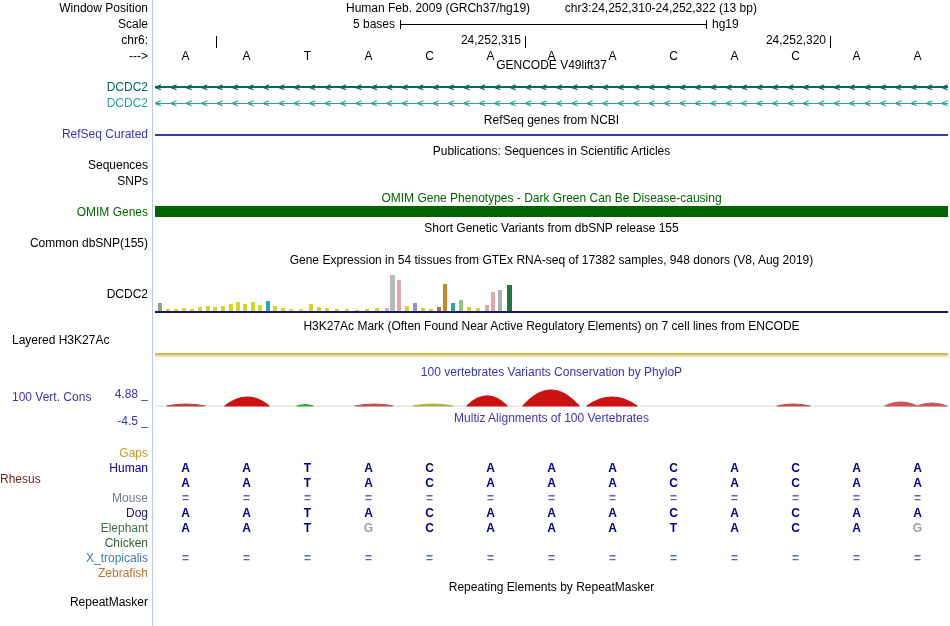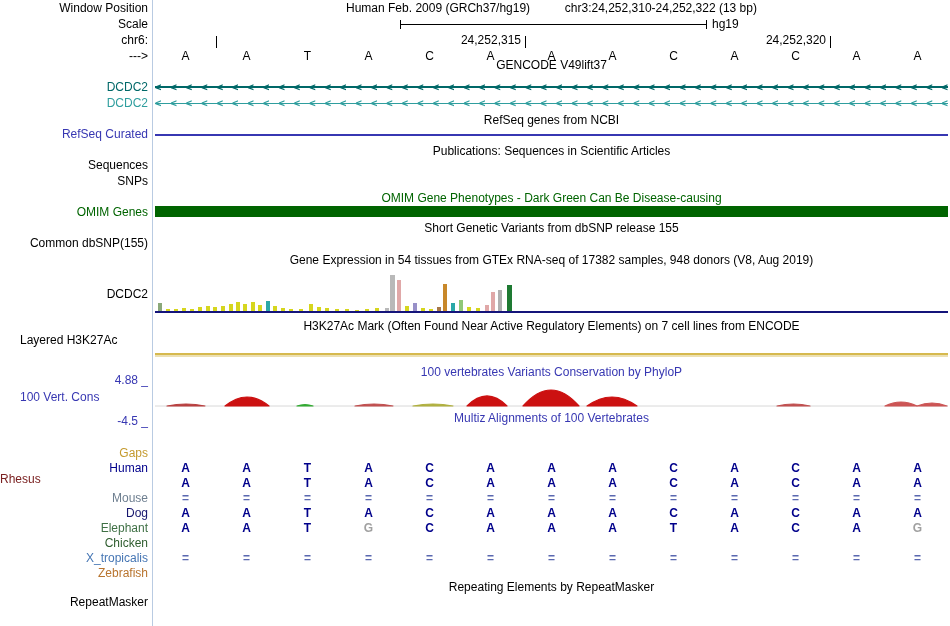--- a/index.html
+++ b/index.html
@@ -1,19 +1,19 @@
 <!DOCTYPE html>
 <html><head>
 <meta charset="utf-8">
 <style>
   *{margin:0;padding:0;box-sizing:border-box;}
   body{font-family:"Liberation Sans",sans-serif;background:#fff;}
   #browser{position:relative;width:950px;height:626px;overflow:hidden;background:#fff;font-size:12px;color:#000;line-height:13px;}
   .lbl{position:absolute;left:0;width:148px;text-align:right;white-space:nowrap;}
-  .lbl.left{text-align:left;padding-left:20px;}
+  .lbl.left{text-align:left;padding-left:12px;}
   .trk{position:absolute;left:155px;width:793px;}
   .center{text-align:center;}
   .blue{color:#3737b2;}
   .green{color:#006400;}
   .vsep{position:absolute;left:152px;top:0;width:1px;height:626px;background:#b9cbe2;}
   .scale-text{position:absolute;left:0;width:240px;text-align:right;}
   .scale-bar{position:absolute;left:245px;top:2px;width:307px;height:9px;}
   .scale-bar .end-l,.scale-bar .end-r{position:absolute;top:0;bottom:0;width:1px;background:#000;}
   .scale-bar .end-l{left:0;}
   .scale-bar .end-r{right:0;}
@@ -37,20 +37,21 @@
 
   <div class="lbl" style="top:2px">Window Position</div>
   <div class="trk center" style="top:2px">
     <span>Human Feb. 2009 (GRCh37/hg19)</span>
     <span style="display:inline-block;width:28px"></span>
     <span>chr3:24,252,310-24,252,322 (13 bp)</span>
   </div>
 
   <div class="lbl" style="top:18px">Scale</div>
   <div class="trk" style="top:18px;height:14px">
+    <span class="scale-text">5 bases</span>
     <div class="scale-bar">
         <span class="end-l"></span>
         <span class="mid"></span>
         <span class="end-r"></span>
       </div>
     <span class="hg19">hg19</span>
   </div>
 
   <div class="lbl" style="top:34px">chr6:</div>
   <div class="trk" style="top:33px" id="ruler">
@@ -155,21 +156,21 @@
         <div style="position: absolute; bottom: 2px; left: 343px; width: 4px; height: 21px; background: rgb(176, 176, 176);"></div>
         <div style="position: absolute; bottom: 2px; left: 352px; width: 5px; height: 26px; background: rgb(30, 122, 50);"></div>
       </div>
   </div>
 
   <div class="trk center" style="top:320px">H3K27Ac Mark (Often Found Near Active Regulatory Elements) on 7 cell lines from ENCODE</div>
   <div class="lbl left" style="top:334px">Layered H3K27Ac</div>
   <div class="hline" style="top: 353px; height: 2px; background: rgb(214, 185, 78);"></div>
   <div class="hline" style="top: 355px; height: 2px; background: rgb(236, 224, 178);"></div>
 
-  <div class="lbl blue" style="top:374px">4.88 _</div>
+  <div class="lbl blue" style="top:388px">4.88 _</div>
   <div class="trk center blue" style="top:366px">100 vertebrates Variants Conservation by PhyloP</div>
   <div class="lbl left blue" style="top:391px">100 Vert. Cons</div>
   <div class="lbl blue" style="top:415px">-4.5 _</div>
   <div class="trk" style="top:375px;height:44px">
     <svg id="cons-svg" width="793" height="44">
         <line x1="0" y1="31" x2="793" y2="31" stroke="#d8d8d8" stroke-width="1"></line>
         <path d="M 12 31 Q 31 27 50 31 Z" fill="#b84040" stroke="#b84040" stroke-width="1.2" stroke-linejoin="round"></path>
         <path d="M 70 31 Q 92 13 114 31 Z" fill="#cc1111" stroke="#cc1111" stroke-width="1.2" stroke-linejoin="round"></path>
         <path d="M 142 31 Q 150 28 158 31 Z" fill="#33aa33" stroke="#33aa33" stroke-width="1.2" stroke-linejoin="round"></path>
         <path d="M 200 31 Q 219 27 238 31 Z" fill="#c05050" stroke="#c05050" stroke-width="1.2" stroke-linejoin="round"></path>

